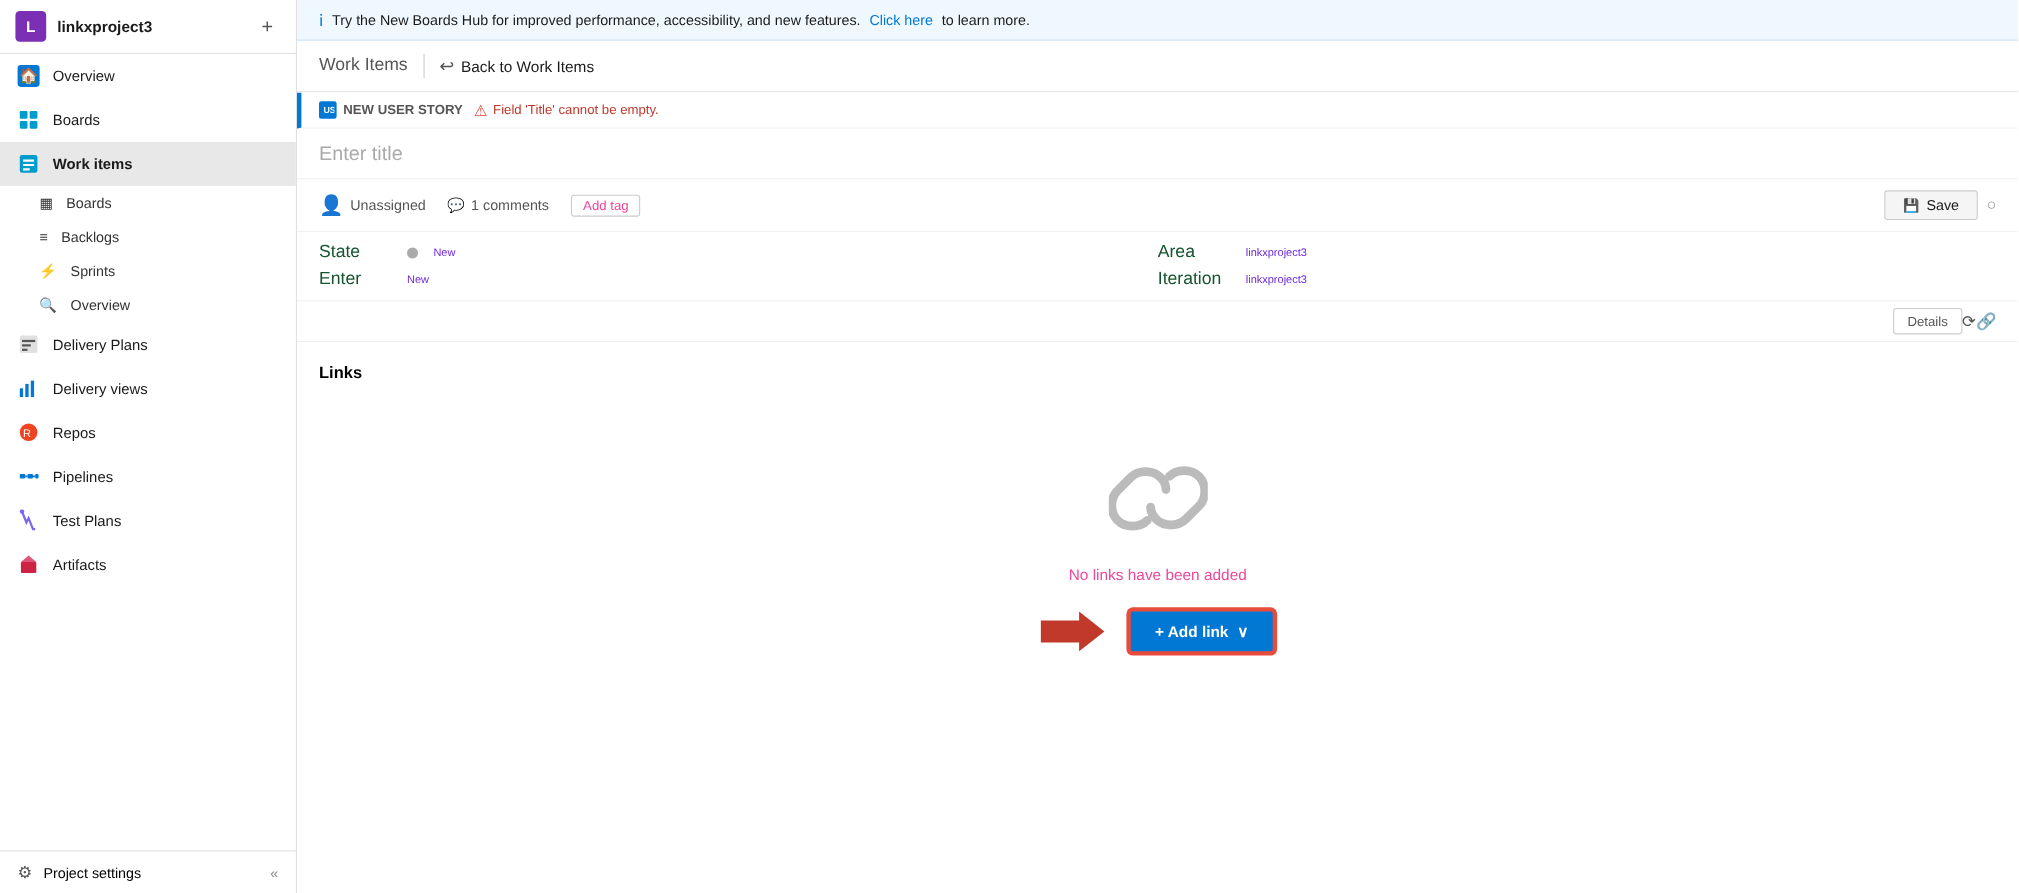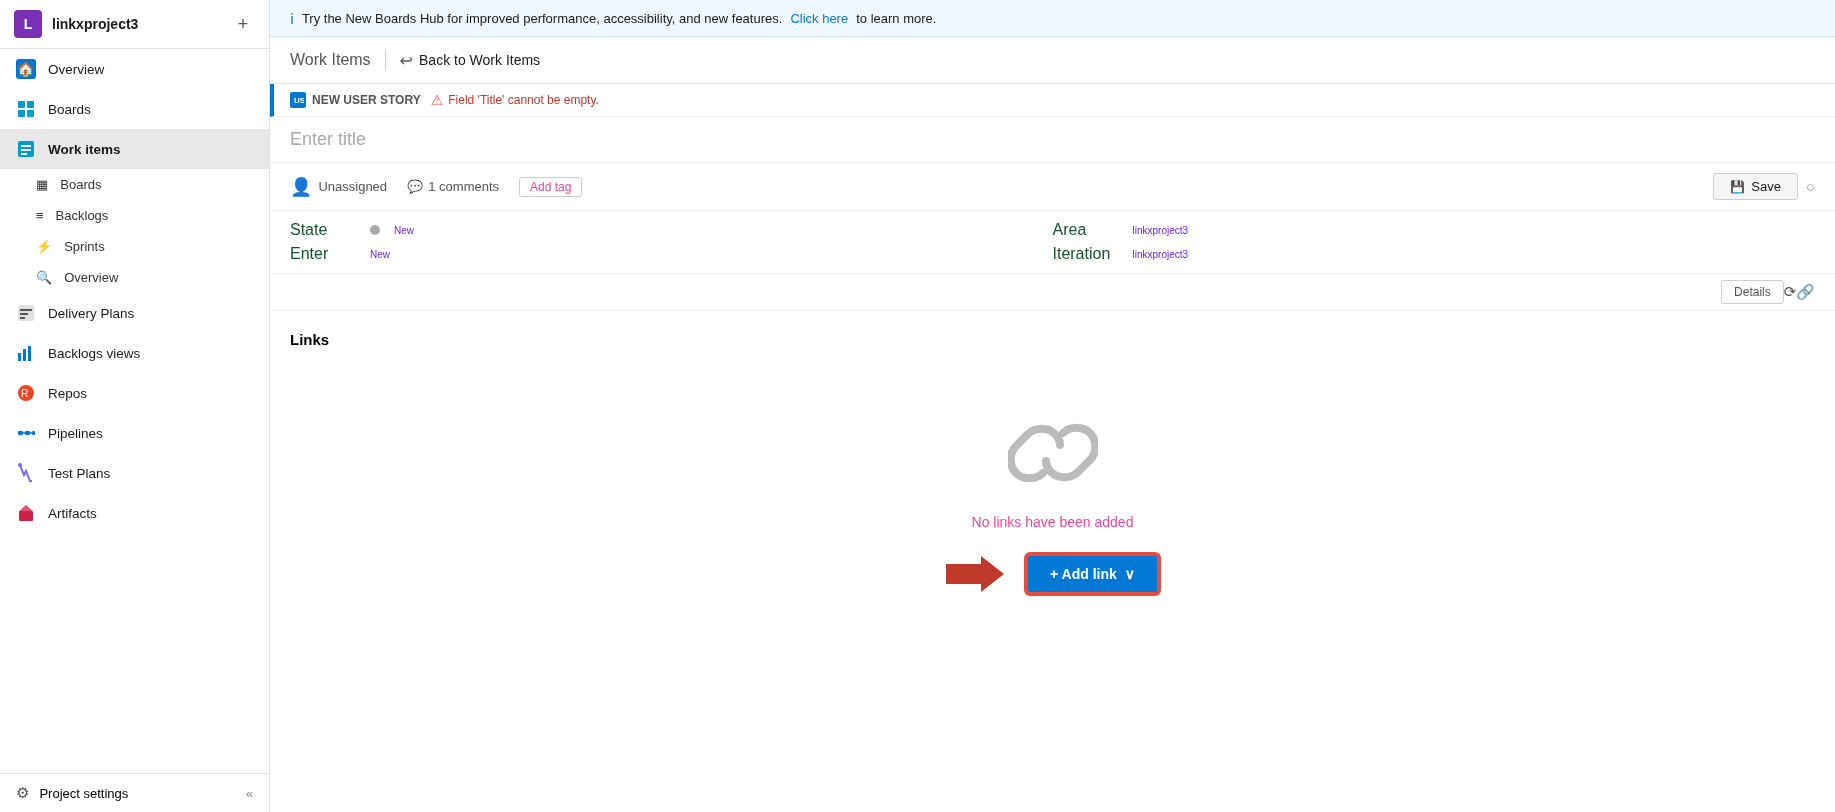--- a/index.html
+++ b/index.html
@@ -315,21 +315,21 @@
     </div>
 
     <div class="sidebar-item">
       <span class="icon">
         <svg width="20" height="20" viewBox="0 0 20 20">
             <rect x="2" y="10" width="3" height="8" fill="#0078d4"></rect>
             <rect x="7" y="6" width="3" height="12" fill="#0078d4"></rect>
             <rect x="12" y="3" width="3" height="15" fill="#0078d4"></rect>
           </svg>
       </span>
-      <span>Backlogs views</span>
+      <span>Delivery views</span>
     </div>
 
     <div class="sidebar-item">
       <span class="icon">
         <svg width="20" height="20" viewBox="0 0 20 20">
             <circle cx="10" cy="10" r="8" fill="#ee4422"></circle>
             <text x="5" y="14" font-size="10" fill="white">R</text>
           </svg>
       </span>
       <span>Repos</span>

